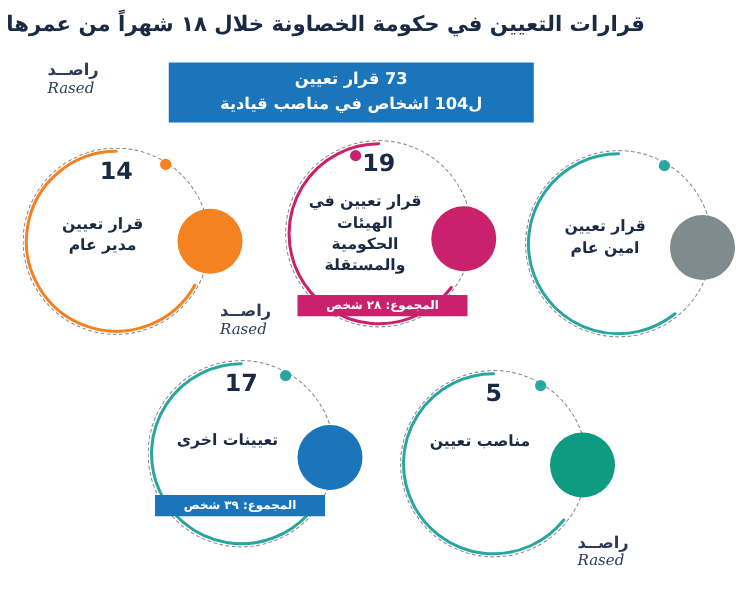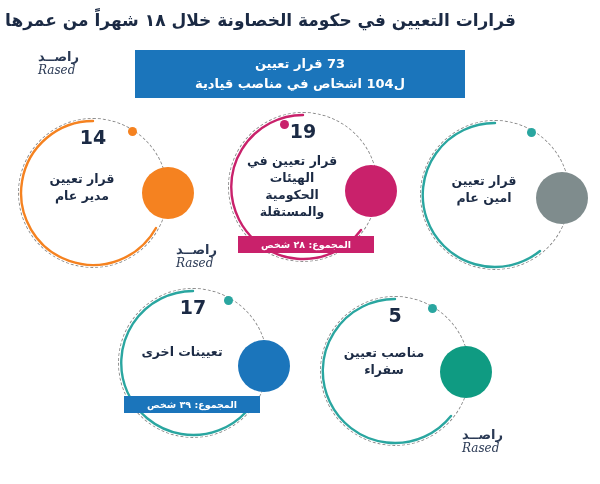--- a/index.html
+++ b/index.html
@@ -55,21 +55,21 @@
   }
   .rased.tl { top: 50px; left: 38px; width: 90px; }
   .rased.mid { top: 243px; left: 176px; width: 90px; }
   .rased.br { top: 428px; left: 462px; width: 90px; }
 
   
   .banner {
     position: absolute;
     top: 50px;
     left: 135px;
-    width: 330px;
+    width: 292px;
     height: 48px;
     background: #1b75bb;
     color: #ffffff;
     text-align: center;
     direction: rtl;
     padding-top: 4px;
     box-sizing: border-box;
   }
   .banner .l1 {
     font-size: 13px;
@@ -218,21 +218,20 @@
   </div>
 
   <div class="node" style="top:296px; left:320px;">
     <div class="ring"></div>
     <svg class="arc" viewBox="0 0 150 150">
       <path d="M 75 3 A 72 72 0 1 0 131 120" fill="none" stroke="#2aa6a0" stroke-width="2.4" stroke-linecap="round"></path>
     </svg>
     <div class="num">5</div>
     <div class="lbl" style="top:48px;">
       <div>مناصب تعيين</div>
-      <div>سفراء</div>
     </div>
     <div class="dot tipdot" style="background:#2aa6a0; top:8px; left:108px;"></div>
     <div class="dot bigdot" style="background:#0f9b82; top:50px; left:120px;"></div>
   </div>
 
   <div class="rased mid">
     <div class="ar">راصــد</div>
     <div class="en">Rased</div>
   </div>
 

